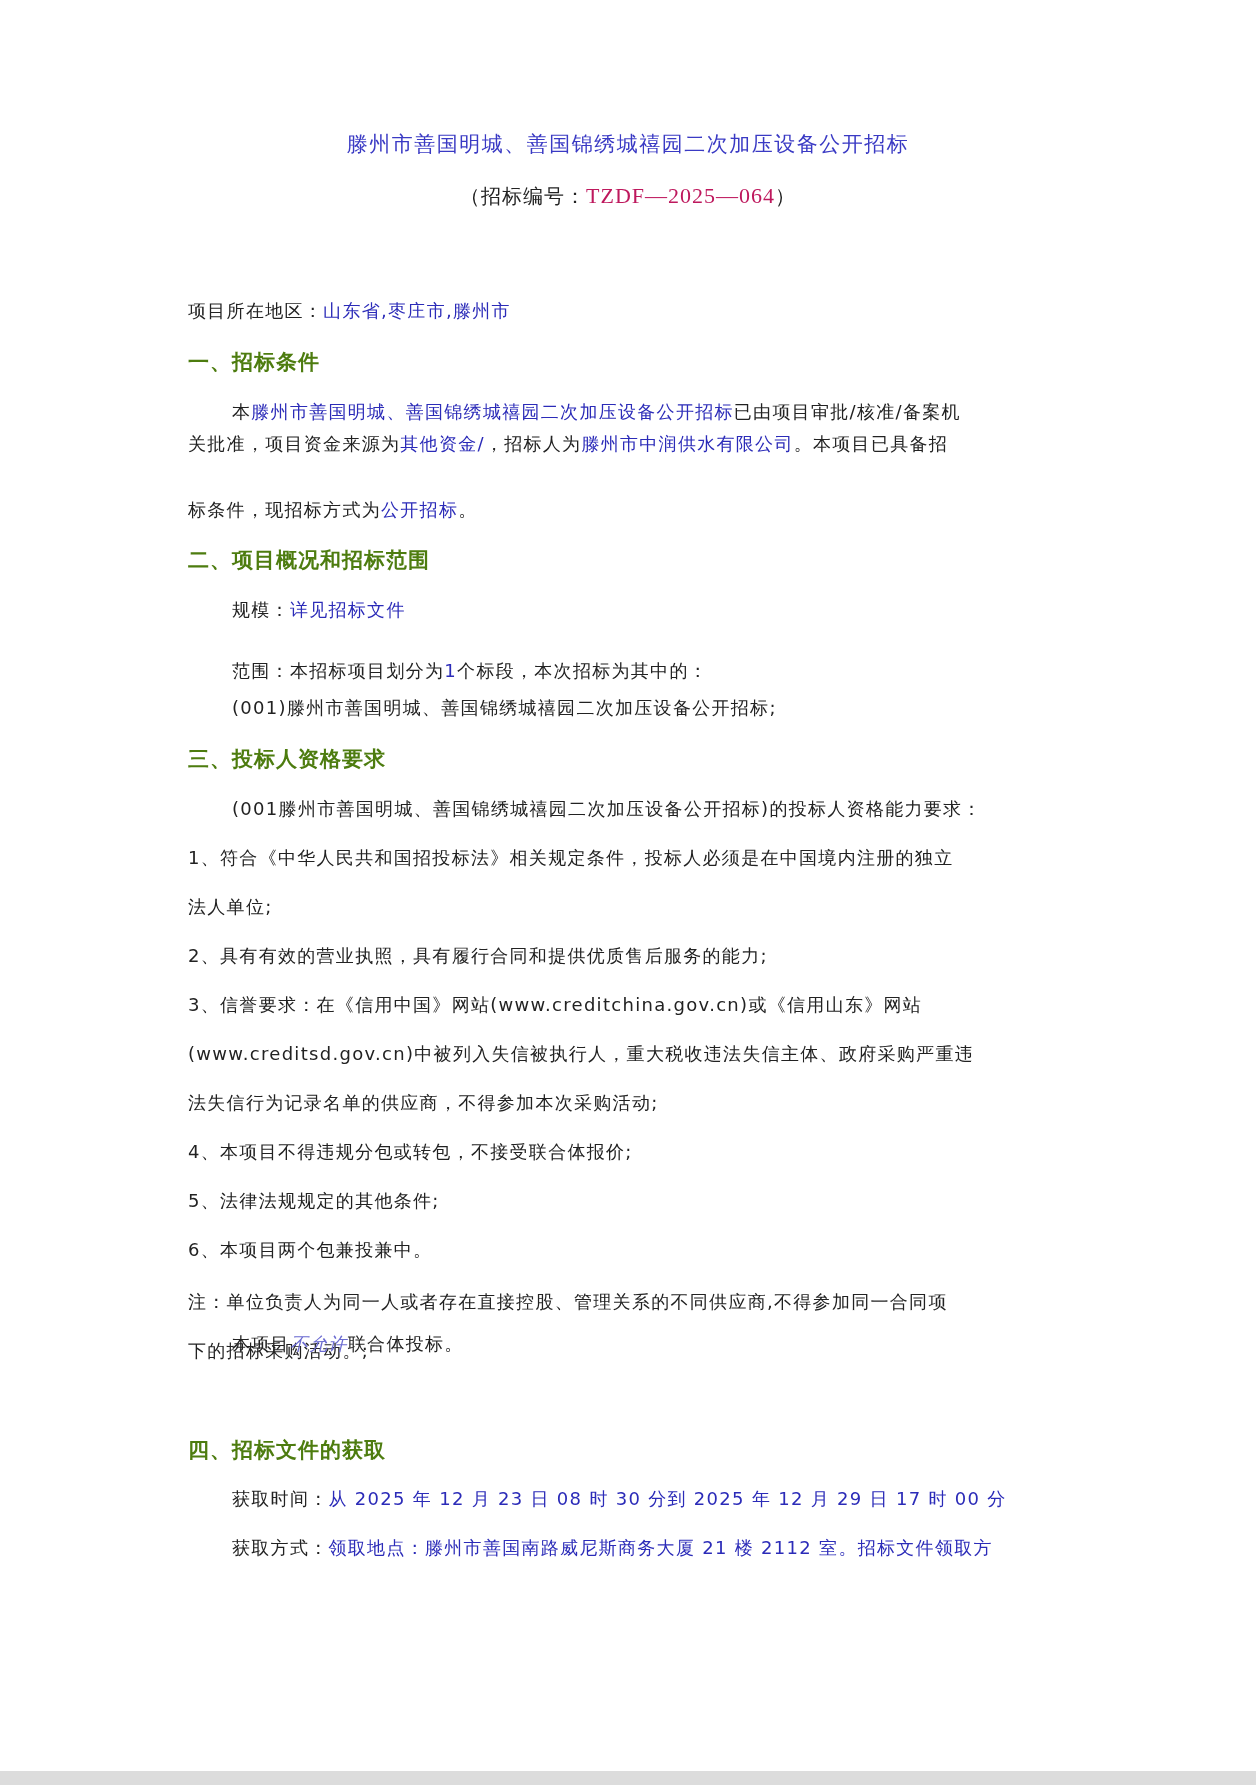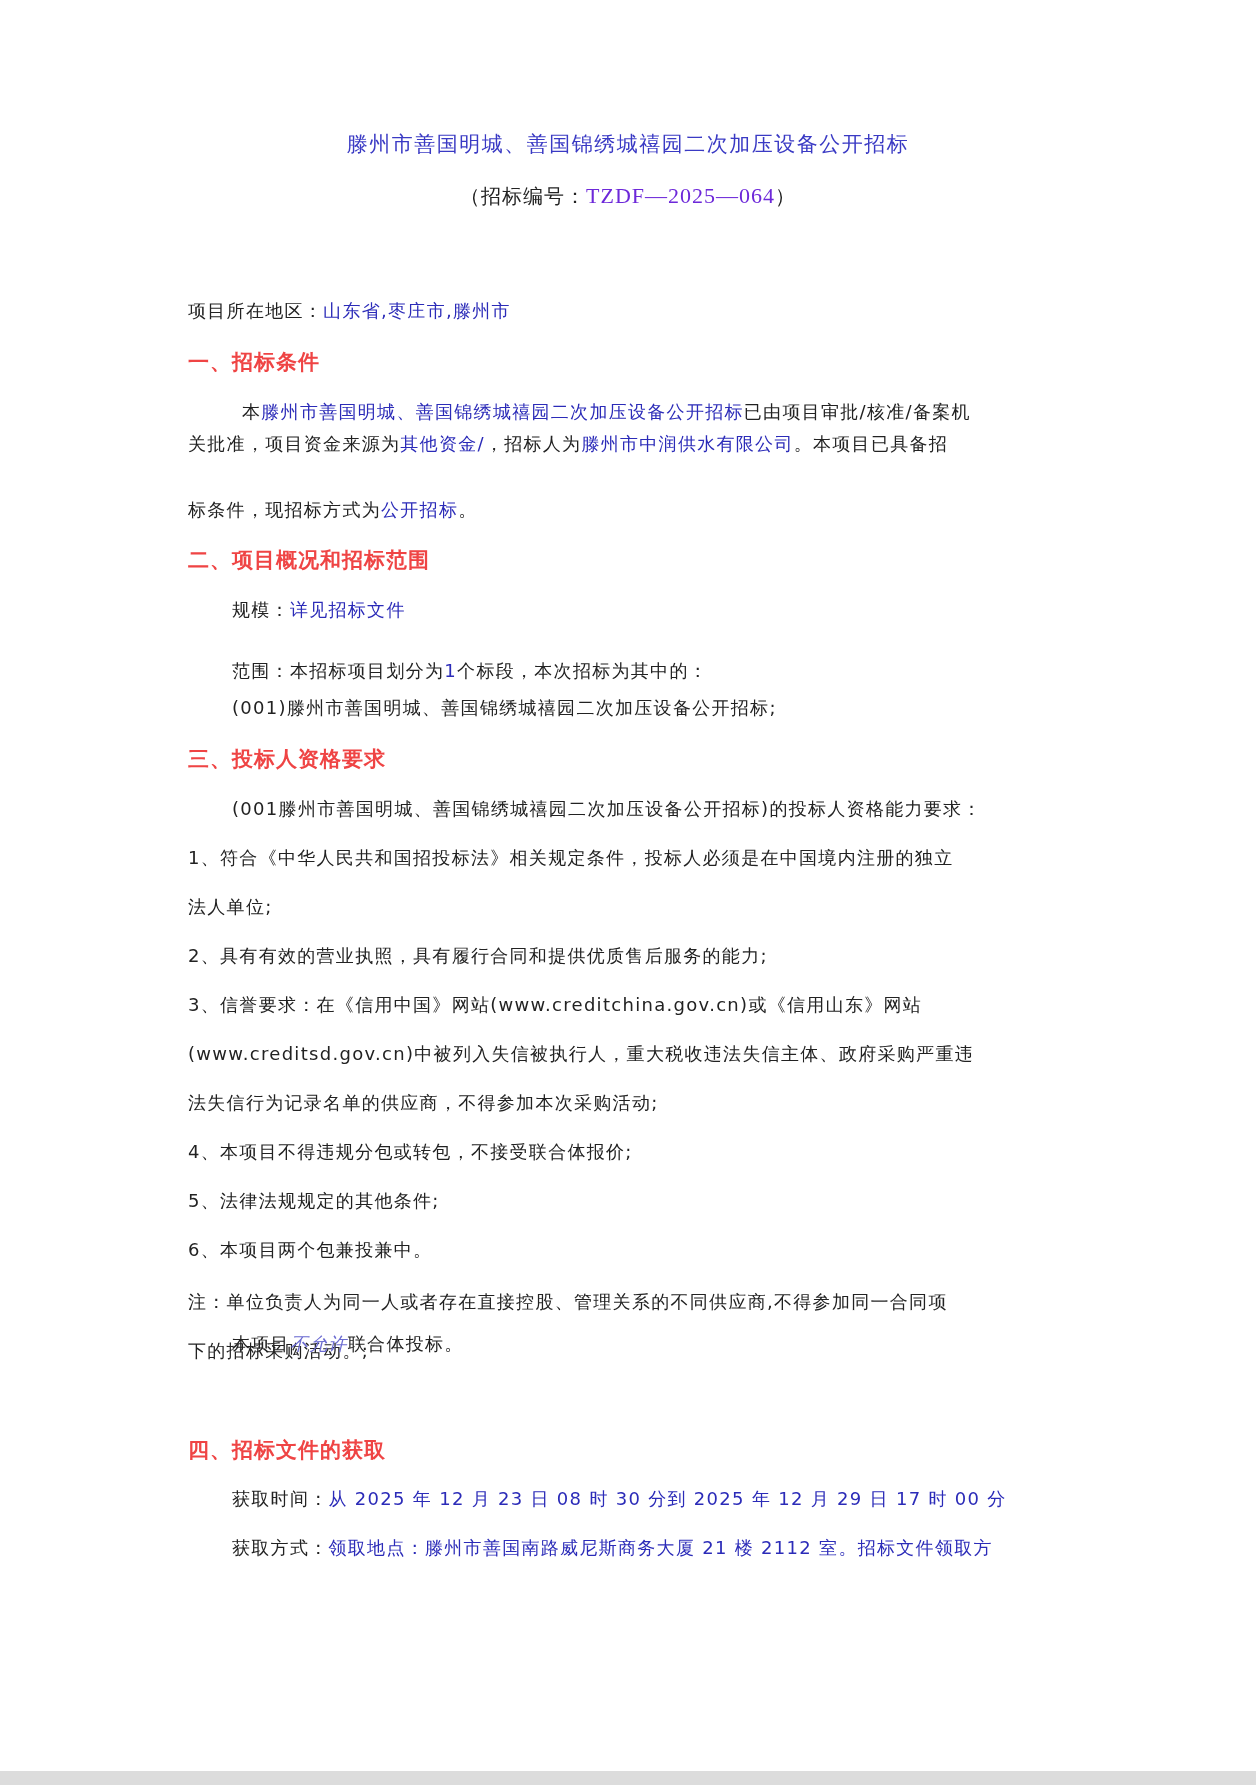--- a/index.html
+++ b/index.html
@@ -41,39 +41,39 @@
     position: absolute;
     left: 0; width: 1256px;
     top: 183px;
     text-align: center;
     font-size: 20px;
     color: #222;
     letter-spacing: 1px;
   }
   .subtitle .code {
     font-family: "Liberation Serif", "DejaVu Serif", serif;
-    color: #6d28d9;
+    color: #be185d;
     font-size: 22px;
   }
   .line {
     position: absolute;
     left: 188px;
     font-size: 18px;
     letter-spacing: 1.3px;
     white-space: nowrap;
     color: #222;
   }
   .indent { left: 232px; }
   .heading {
     position: absolute;
     left: 188px;
     font-size: 21px;
     font-weight: bold;
     letter-spacing: 1px;
-    color: #ef4444;
+    color: #4d7c0f;
     white-space: nowrap;
     text-align: right;
   }
 </style>
 </head>
 <body>
 
 <div class="page">
 
   <div class="title">滕州市善国明城、善国锦绣城禧园二次加压设备公开招标</div>
@@ -81,21 +81,21 @@
   <div class="subtitle">
     <span>（招标编号：</span><span class="code">TZDF—2025—064</span><span>）</span>
   </div>
 
   <div class="line" style="top:299px;">
     <span>项目所在地区：</span><span class="blue">山东省,枣庄市,滕州市</span>
   </div>
 
   <div class="heading" style="top:348px;">一、招标条件</div>
 
-  <div class="line indent" style="top:400px;margin-left:10px;">
+  <div class="line indent" style="top:400px;">
     <span>本</span><span class="blue">滕州市善国明城、善国锦绣城禧园二次加压设备公开招标</span><span>已由项目审批/核准/备案机</span>
   </div>
   <div class="line" style="top:432px;">
     <span>关批准，项目资金来源为</span><span class="blue">其他资金/</span><span>，招标人为</span><span class="blue">滕州市中润供水有限公司</span><span>。本项目已具备招</span>
   </div>
   <div class="line" style="top:498px;">
     <span>标条件，现招标方式为</span><span class="blue">公开招标</span><span>。</span>
   </div>
 
   <div class="heading" style="top:546px;">二、项目概况和招标范围</div>

